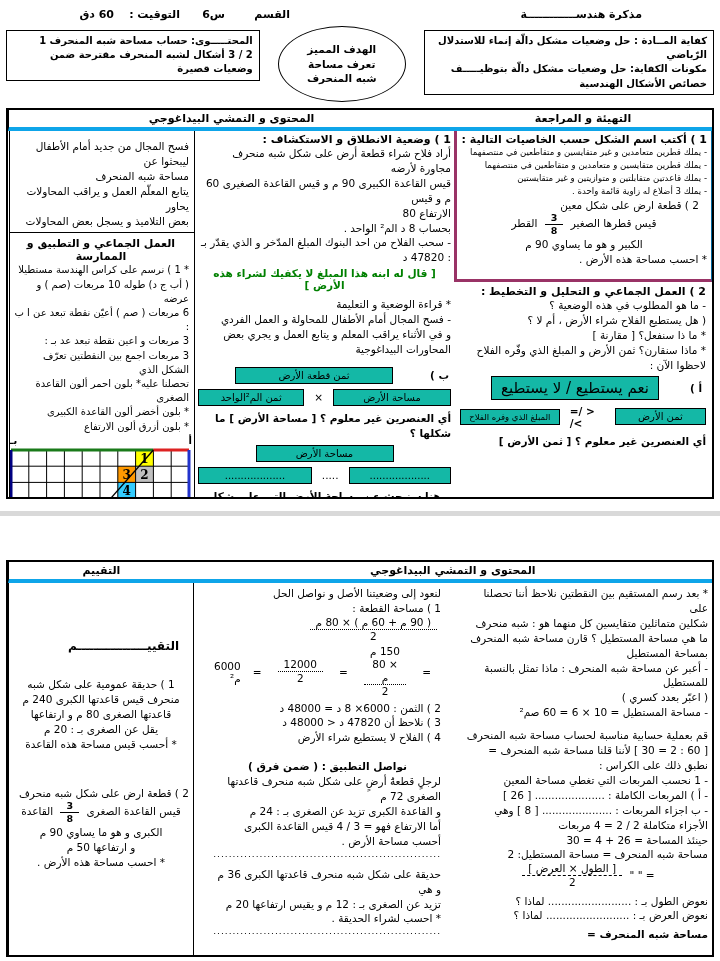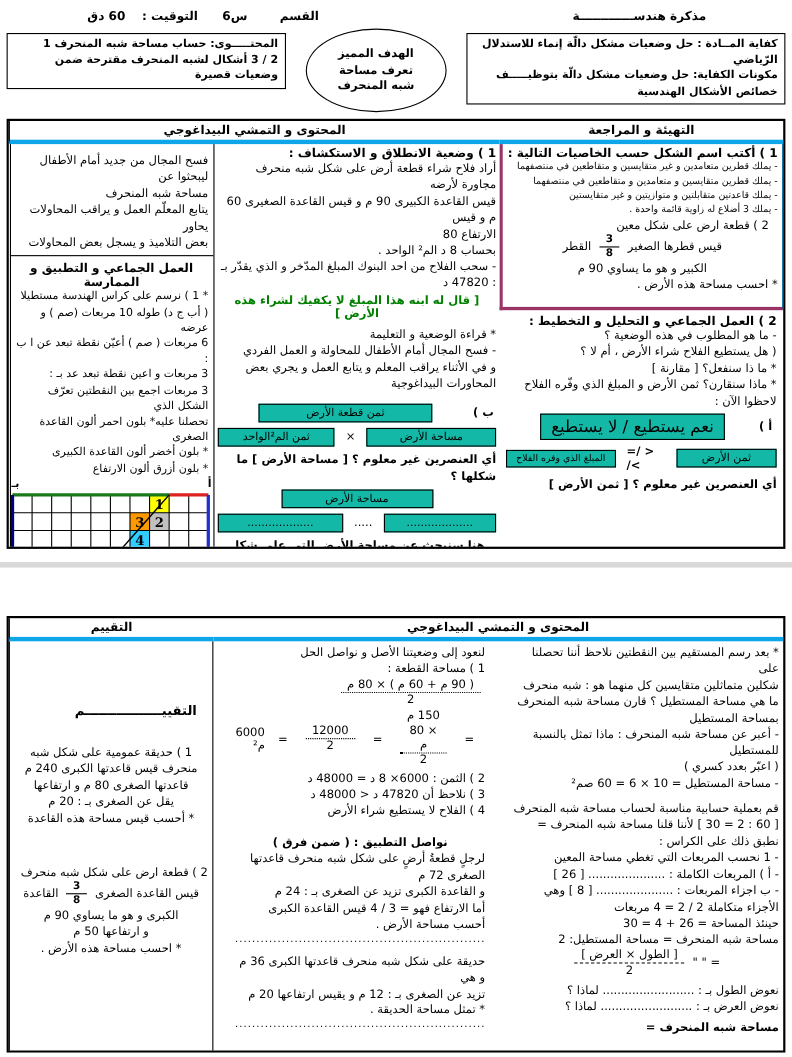--- a/index.html
+++ b/index.html
@@ -326,21 +326,21 @@
       <div>
           <div class="ln">لرجلٍ قطعةُ أرضٍ على شكل شبه منحرف قاعدتها الصغرى 72 م</div>
           <div class="ln">و القاعدة الكبرى تزيد عن الصغرى بـ : 24 م</div>
           <div class="ln">أما الارتفاع فهو =  3 / 4 قيس القاعدة الكبرى</div>
           <div class="ln">أحسب مساحة الأرض .</div>
         </div>
       <div class="dots-line">....................................................................................................</div>
       <div style="margin-top:8px">
           <div class="ln">حديقة على شكل شبه منحرف قاعدتها الكبرى 36 م و هي</div>
           <div class="ln">تزيد عن الصغرى بـ : 12 م و يقيس ارتفاعها 20 م</div>
-          <div class="ln">* تمثل مساحة الحديقة .</div>
+          <div class="ln">* احسب لشراء الحديقة .</div>
         </div>
       <div class="dots-line">....................................................................................................</div>
     </div>
 
     <div class="tcell p2-eval bL">
       <div class="eval-long">التقييـــــــــــــــــم</div>
       <div class="center" style="margin-top:24px">
           <div class="ln">1 )  حديقة عمومية على شكل شبه</div>
           <div class="ln">منحرف قيس قاعدتها الكبرى 240 م</div>
           <div class="ln">قاعدتها الصغرى 80 م و ارتفاعها</div>

